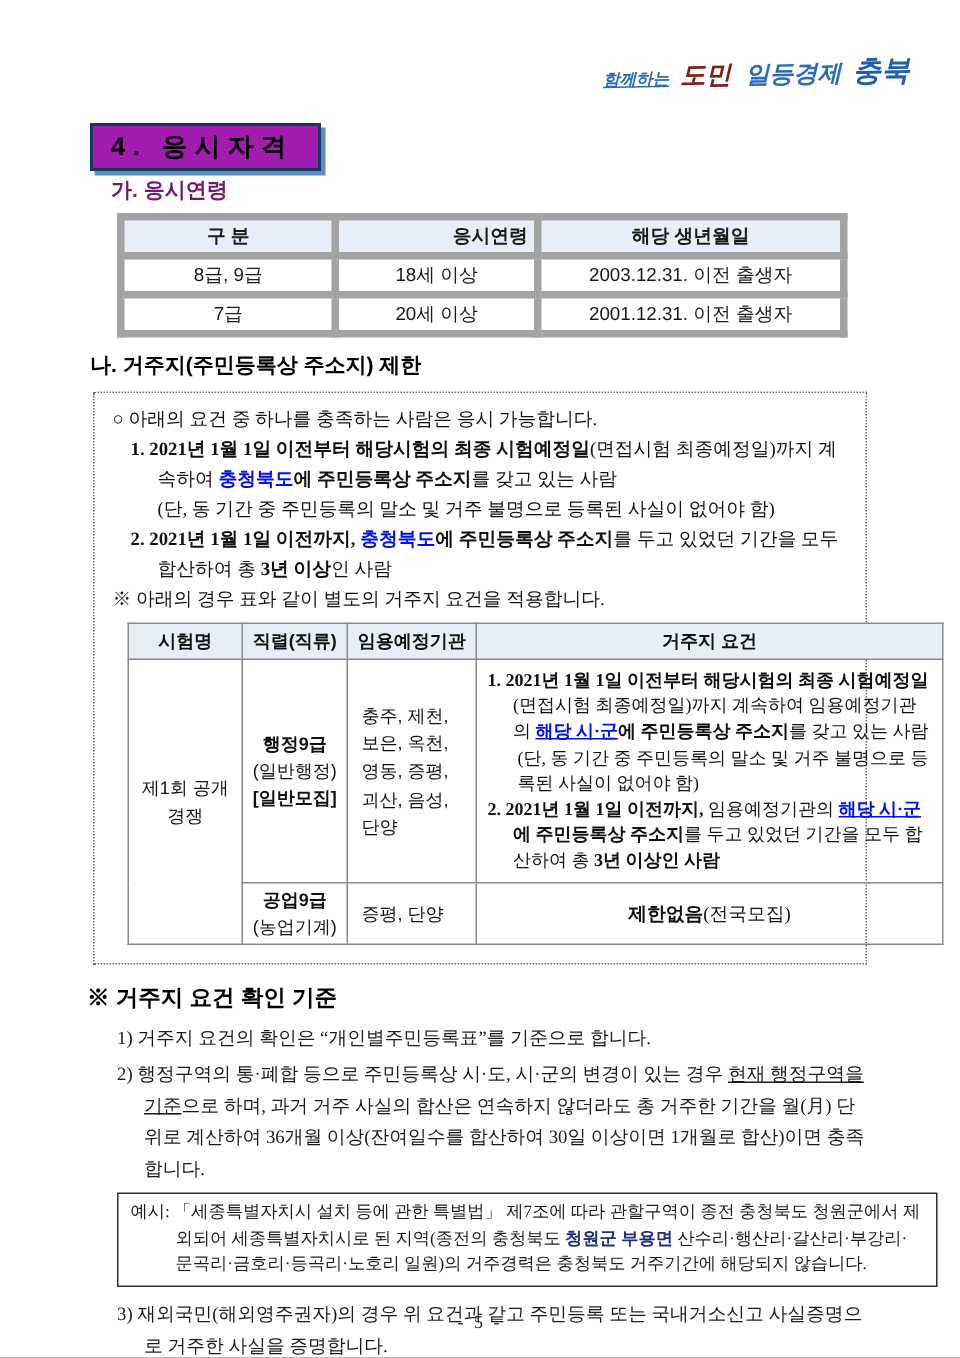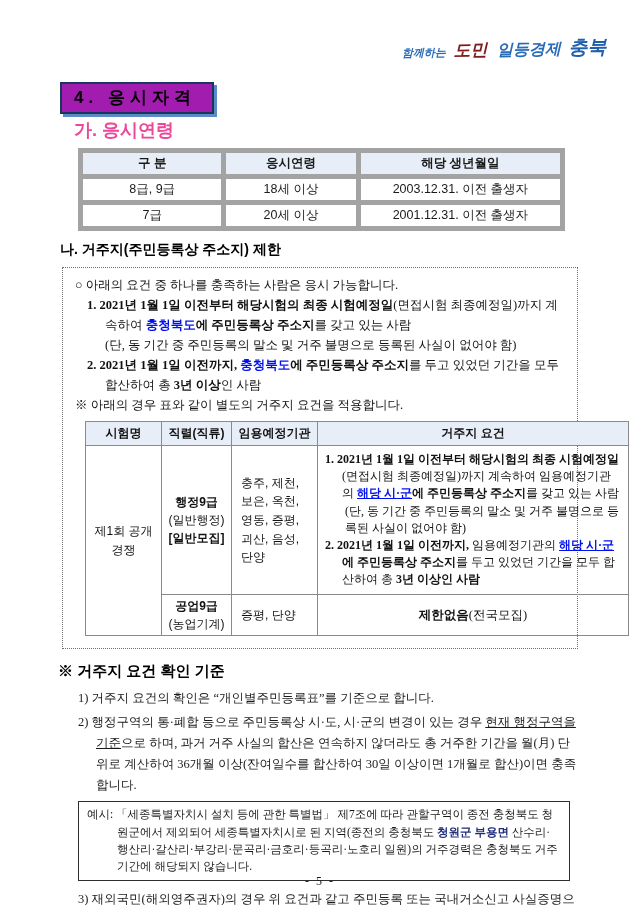--- a/index.html
+++ b/index.html
@@ -8,50 +8,50 @@
     width:640px; height:905px; margin:0 auto; background:#ffffff;
     position:relative; overflow:hidden;
     font-family:"Liberation Serif", serif; color:#1a1a1a;
   }
   
   .logo {
     position:absolute; top:36px; right:34px;
     font-family:"Liberation Sans", sans-serif; font-style:italic; font-weight:bold;
     white-space:nowrap; transform:rotate(-1deg);
   }
-  .logo .s1 { color:#2b6cb8; font-size:11px; margin-right:3px; }
+  .logo .s1 { color:#2b6cb8; font-size:11px; margin-right:3px;text-decoration:underline; }
   .logo .s2 { color:#7f1d1d; font-size:17px; margin-right:5px; }
   .logo .s3 { color:#2b6cb8; font-size:16px; margin-right:3px; }
   .logo .s4 { color:#1f5fae; font-size:19px; }
   
   .title-box {
     position:absolute; top:82px; left:60px;
     display:inline-block; background:#a21caf;
     border:2px solid #17375e; box-shadow:3px 3px 0 #5b8ac5;
     padding:2px 16px 3px 12px;
     font-family:"Liberation Sans", sans-serif; font-weight:bold;
     font-size:17px; letter-spacing:5px; color:#000;
   }
   .flow { position:absolute; top:118px; left:58px; width:524px; }
   .h-sub {
     font-family:"Liberation Sans", sans-serif; font-weight:bold;
-    font-size:18px; color:#ec4899; margin:0 0 6px 16px;
+    font-size:14px; color:#701a75; margin:0 0 6px 16px;
   }
   .h-sub2 {
     font-family:"Liberation Sans", sans-serif; font-weight:bold;
     font-size:14px; color:#000000; margin:10px 0 8px 2px;
   }
   
   table { border-collapse:collapse; font-family:"Liberation Sans", sans-serif; }
   .age-table { width:487px; margin-left:20px; border:1.5px solid #4d4d4d; }
   .age-table th, .age-table td {
     border:5px solid #a3a3a3; text-align:center; font-size:12.5px; padding:2px 4px; height:21px;
   }
   .age-table th { background:#e8eef7; font-weight:bold; }
-  .age-table .c0 { width:145px; } .age-table .c1 { width:136px; } .age-table .c2 { width:206px; }
+  .age-table .c0 { width:145px; } .age-table .c1 { width:136px;text-align:right; } .age-table .c2 { width:206px; }
   
   .cond-box {
     width:516px; margin:2px 0 0 4px; border:1px dotted #6f6f6f;
     padding:7px 8px 10px 10px; font-size:12.5px; line-height:1.6; color:#111;
   }
   .cond-line { margin-left:2px; }
   .cond-item { padding-left:32px; text-indent:-18px; }
   .cond-note { padding-left:32px; }
   .b { font-weight:bold; }
   .blue { color:#0010ee; font-weight:bold; }
@@ -73,21 +73,21 @@
   .req-item { padding-left:17px; text-indent:-17px; margin-bottom:1px; }
   .req-note { padding-left:20px; }
   .res-table td.restrict { text-align:center; height:38px; font-family:"Liberation Serif", serif; font-size:12.5px; }
   
   .crit-head {
     font-family:"Liberation Sans", sans-serif; font-weight:bold;
     font-size:15px; color:#000; margin:13px 0 7px 0;
   }
   .crit-item { font-size:12.5px; line-height:1.68; margin:0 0 3px 20px; padding-left:18px; text-indent:-18px; }
   .example-box {
-    width:492px; border:1.3px solid #2e2e2e; margin:5px 0 8px 20px;
+    width:547px; border:1.3px solid #2e2e2e; margin:5px 0 8px 20px;
     padding:4px 8px 5px 8px; font-size:11.5px; line-height:1.5;
   }
   .example-inner { padding-left:30px; text-indent:-30px; }
   .footer { position:absolute; bottom:16px; left:0; width:100%; text-align:center; font-size:12px; letter-spacing:2px; }
 </style>
 </head>
 <body>
 
 <div class="page">
 

